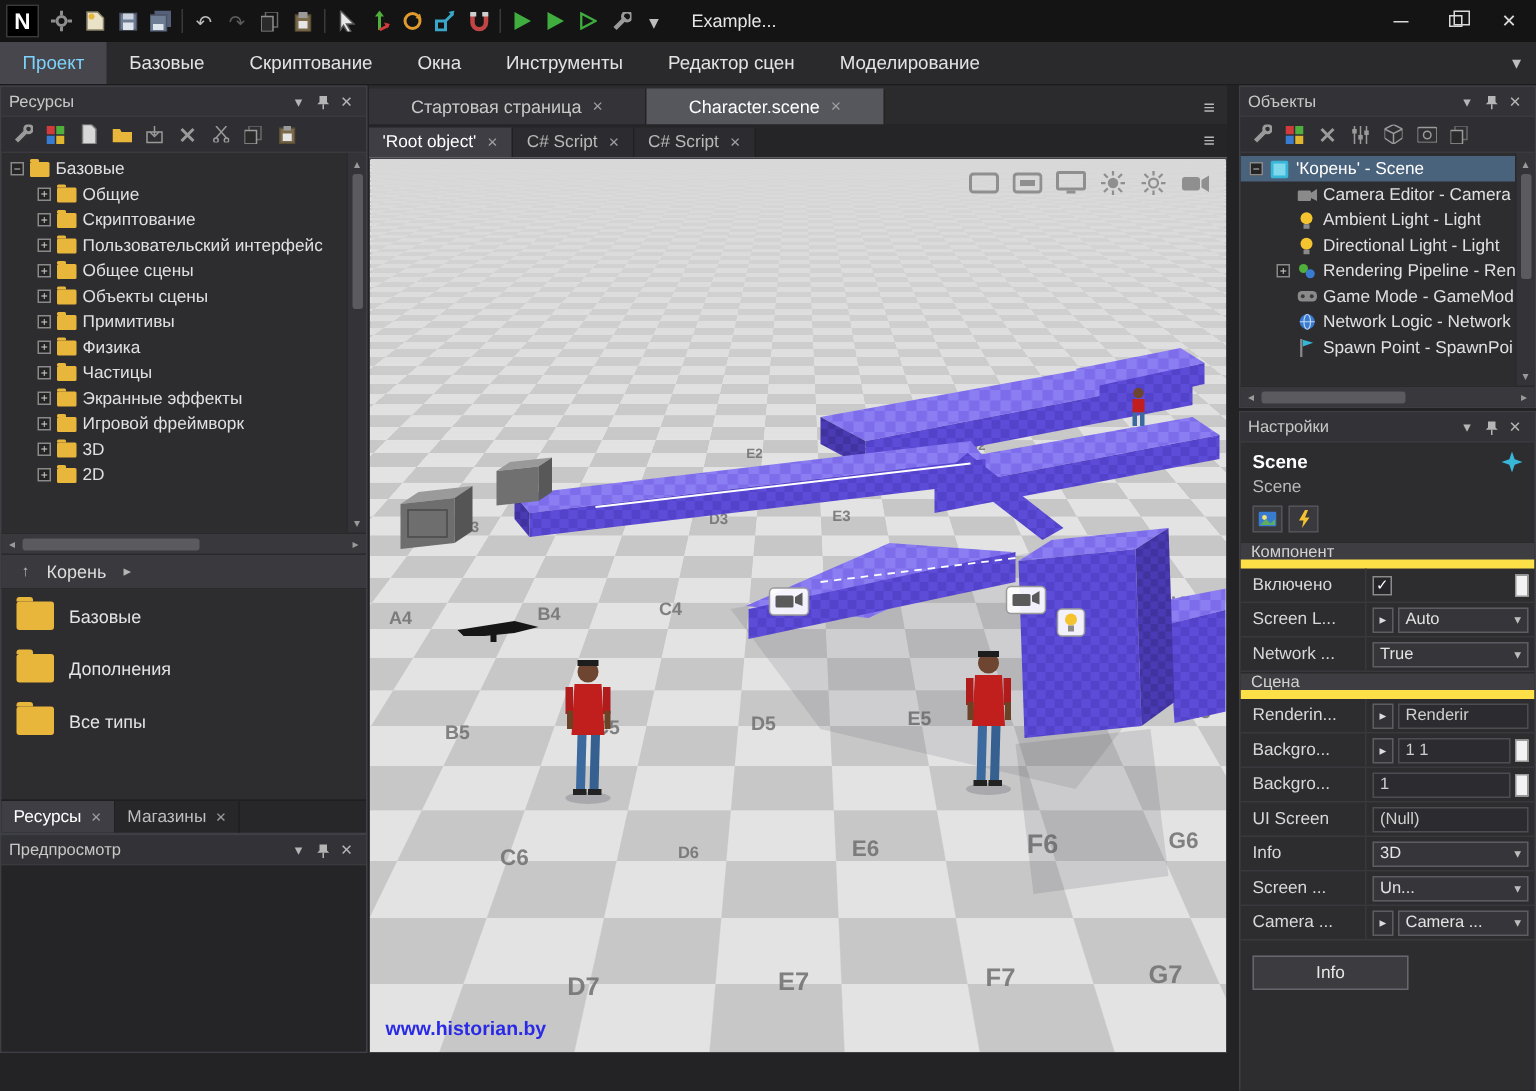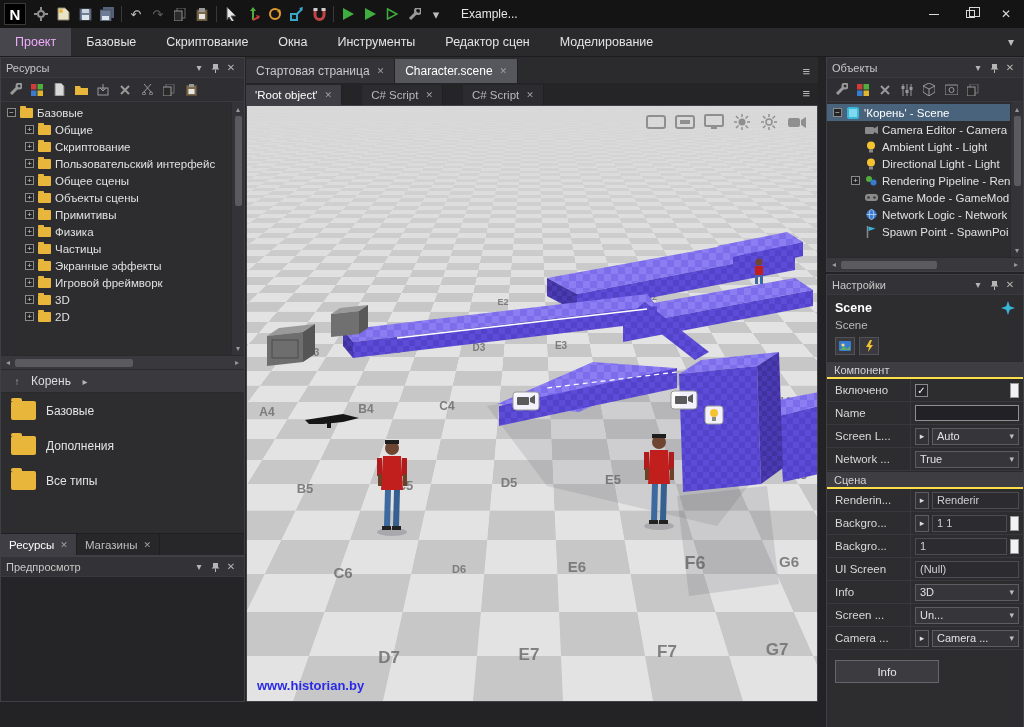--- a/index.html
+++ b/index.html
@@ -14,21 +14,21 @@
   .tb-title { color:#e6e6e6; font-size:12px; margin-left:14px; flex:1; }
   .win-ctrls { display:flex; height:28px; }
   .win-btn { width:36px; height:28px; display:flex; align-items:center; justify-content:center; color:#d9d9d9; font-size:12px; }
   .restore-glyph { width:9px; height:8px; border:1px solid #d9d9d9; position:relative; }
   .restore-glyph::before { content:""; position:absolute; left:2px; top:-4px; width:9px; height:8px; border:1px solid #d9d9d9; }
   .min-glyph { width:10px; height:1px; background:#d9d9d9; }
 
   
   .menubar { position:absolute; left:0; top:28px; width:1024px; height:29px; background:#2a2a2c; display:flex; align-items:stretch; border-bottom:1px solid #1c1c1c; }
   .menu-item { padding:0 15px; display:flex; align-items:center; color:#e3e3e3; font-size:12.5px; }
-  .menu-item.active { background:#46464c; color:#f0abfc; }
+  .menu-item.active { background:#46464c; color:#7dd3fc; }
   .menu-chevron { margin-left:auto; padding:0 10px; display:flex; align-items:center; color:#bdbdbd; }
 
   
   .panel { position:absolute; background:#2d2d30; border:1px solid #3f3f46; display:flex; flex-direction:column; }
   .phead { height:20px; flex:none; display:flex; align-items:center; padding:0 5px; color:#c8c8c8; font-size:11px; border-bottom:1px solid #3a3a3e; background:#333337; }
   .phead .sp { flex:1; }
   .hicon { width:16px; height:16px; display:flex; align-items:center; justify-content:center; color:#b5b5b5; font-size:10px; }
   .ptoolbar { height:24px; flex:none; display:flex; align-items:center; gap:2px; padding:0 4px; border-bottom:1px solid #3a3a3e; background:#2f2f33; }
   .ticon { width:20px; height:20px; display:flex; align-items:center; justify-content:center; }
 
@@ -62,24 +62,24 @@
   
   #resources-panel { left:0; top:57px; width:245px; height:499px; }
   #preview-panel { left:0; top:556px; width:245px; height:146px; }
   #preview-body { flex:1; background:#252528; }
 
   
   .statusbar { position:absolute; left:0; top:702px; width:1024px; height:25px; background:#2a2a2c; border-top:1px solid #3a3a3e; display:flex; align-items:center; gap:22px; padding:0 10px; color:#cfcfcf; font-size:11.5px;margin-top:37px; }
 
   
   .doc-tabstrip { position:absolute; left:246px; top:57px; width:572px; height:26px; background:#2b2b2e; display:flex; align-items:flex-end; }
-  .doc-tab { height:24px; display:flex; align-items:center; gap:7px; padding:0 10px; font-size:12px; color:#c9c9c9; background:#333338; border-right:1px solid #222; }
+  .doc-tab { height:24px; display:flex; align-items:center; gap:7px; padding:0 28px; font-size:12px; color:#c9c9c9; background:#333338; border-right:1px solid #222; }
   .doc-tab.active { background:#56575c; color:#fff; }
   .strip-menu { margin-left:auto; color:#b5b5b5; padding:0 8px 4px 0; font-size:13px; }
-  .sub-tabstrip { position:absolute; left:246px; top:83px; width:572px; height:22px; background:#252528; display:flex; align-items:flex-end;gap:20px; }
+  .sub-tabstrip { position:absolute; left:246px; top:83px; width:572px; height:22px; background:#252528; display:flex; align-items:flex-end; }
   .sub-tab { height:20px; display:flex; align-items:center; gap:7px; padding:0 9px; font-size:11.5px; color:#b9b9b9; background:#2c2c30; border-right:1px solid #202022; }
   .sub-tab.active { background:#3e3e44; color:#fff; }
 
   .viewport { position:absolute; left:246px; top:105px; width:572px; height:597px; background:#d4d4d4; overflow:hidden; border:1px solid #3f3f46; }
   .floor { position:absolute; bottom:0; left:-2114px; width:4800px; height:8000px;
            background-color:#d4d4d4;
            background-image:repeating-conic-gradient(#e3e3e3 0 90deg, #c7c7c7 0 180deg);
            background-size:180px 180px;
            transform:perspective(900px) rotateX(53deg); transform-origin:50% 100%; }
   .fog { position:absolute; left:0; top:0; width:100%; height:40%; background:linear-gradient(#d8d8d8 0%, rgba(216,216,216,0) 85%); pointer-events:none; }
@@ -92,21 +92,21 @@
   
   #objects-panel { left:826px; top:57px; width:198px; height:215px; }
   #objects-tree { position:relative; padding-right:13px; }
   #settings-panel { left:826px; top:274px; width:198px; height:492px; }
 
   .sel-title { padding:6px 8px 0 8px; display:flex; align-items:flex-start; }
   .sel-name { font-size:12.5px; font-weight:bold; color:#fff; flex:1; }
   .sel-type { padding:1px 8px 4px 8px; font-size:11.5px; color:#b9b9b9; }
   .mode-icons { display:flex; gap:4px; padding:2px 8px 6px 8px; }
   .mode-btn { width:20px; height:18px; background:#3a3a3e; border:1px solid #525258; display:flex; align-items:center; justify-content:center; }
-  .sect { height:18px; background:#3e3e42; color:#d2d2d2; font-size:11px; display:flex; align-items:center; padding:0 7px; border-top:1px solid #2a2a2c; border-bottom:2px solid #fde047; }
+  .sect { height:18px; background:#3e3e42; color:#d2d2d2; font-size:11px; display:flex; align-items:center; padding:0 7px; border-top:1px solid #2a2a2c; border-bottom:6px solid #fde047; }
   .prow { height:23px; display:flex; align-items:center; border-bottom:1px solid #39393d; }
   .plabel { width:84px; flex:none; padding-left:8px; font-size:11.5px; color:#d8d8d8; border-right:1px solid #39393d; overflow:hidden; white-space:nowrap; height:100%; display:flex; align-items:center; }
   .pval { flex:1; display:flex; align-items:center; gap:3px; padding:0 4px; min-width:0; }
   .cb { width:13px; height:13px; background:#26262a; border:1px solid #8a8a8a; color:#fff; font-size:10px; line-height:11px; text-align:center; }
   .txt { flex:1; height:16px; background:#222226; border:1px solid #8f8f8f; color:#eee; font-size:11px; padding:0 3px; min-width:0; font-family:"Liberation Sans", sans-serif; }
   .dd { flex:1; height:17px; background:#35353a; border:1px solid #5c5c62; color:#e3e3e3; font-size:11px; display:flex; align-items:center; padding:0 4px; min-width:0; white-space:nowrap; overflow:hidden; }
   .dd .car { margin-left:auto; color:#bdbdbd; font-size:9px; padding-left:3px; }
   .expbox { width:14px; height:17px; flex:none; background:#323236; border:1px solid #5c5c62; color:#ddd; font-size:9px; display:flex; align-items:center; justify-content:center; }
   .swatch { width:9px; height:15px; background:#f2f2f2; border:1px solid #999; flex:none; }
   .valbox { flex:1; height:17px; background:#2c2c30; border:1px solid #4c4c52; color:#cfcfcf; font-size:11px; display:flex; align-items:center; padding:0 4px; min-width:0; white-space:nowrap; overflow:hidden; }
@@ -879,26 +879,20 @@
 
   <div class="prow">
     <div class="plabel">Включено</div>
     <div class="pval">
       <span class="cb">✓</span>
       <span style="flex:1"></span>
       <span class="swatch"></span>
     </div>
   </div>
   <div class="prow">
-    <div class="plabel">Name</div>
-    <div class="pval">
-        <input class="txt" value="" style="">
-      </div>
-  </div>
-  <div class="prow">
     <div class="plabel">Screen L...</div>
     <div class="pval">
       <span class="expbox">▸</span>
       <span class="dd">
           <span>Auto</span>
           <span class="car">▾</span>
         </span>
     </div>
   </div>
   <div class="prow">

